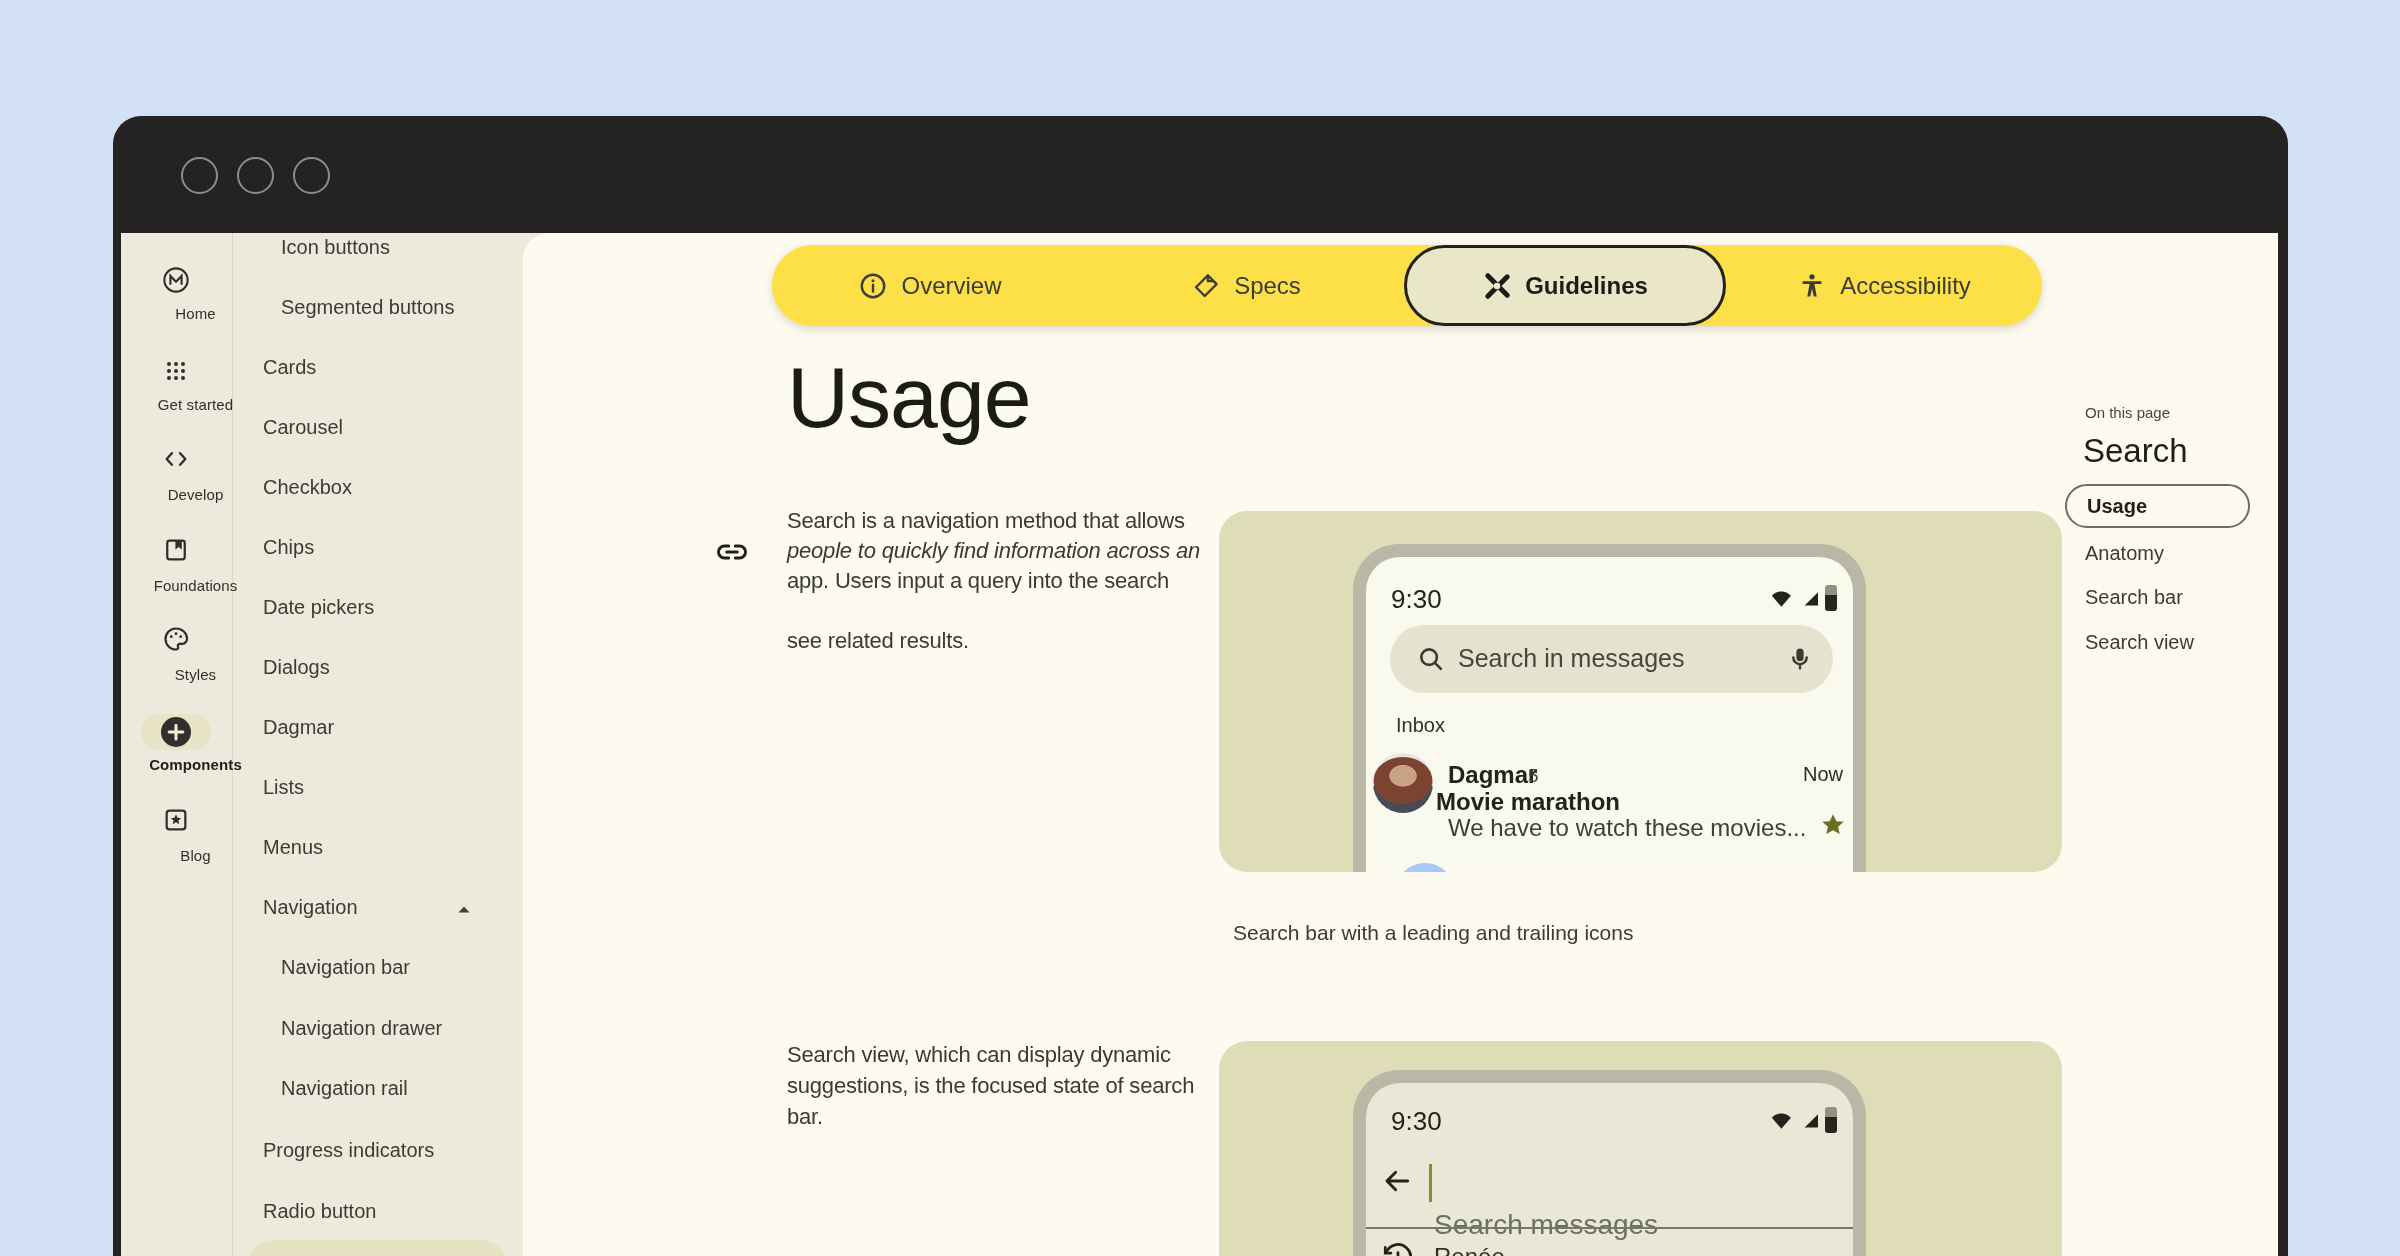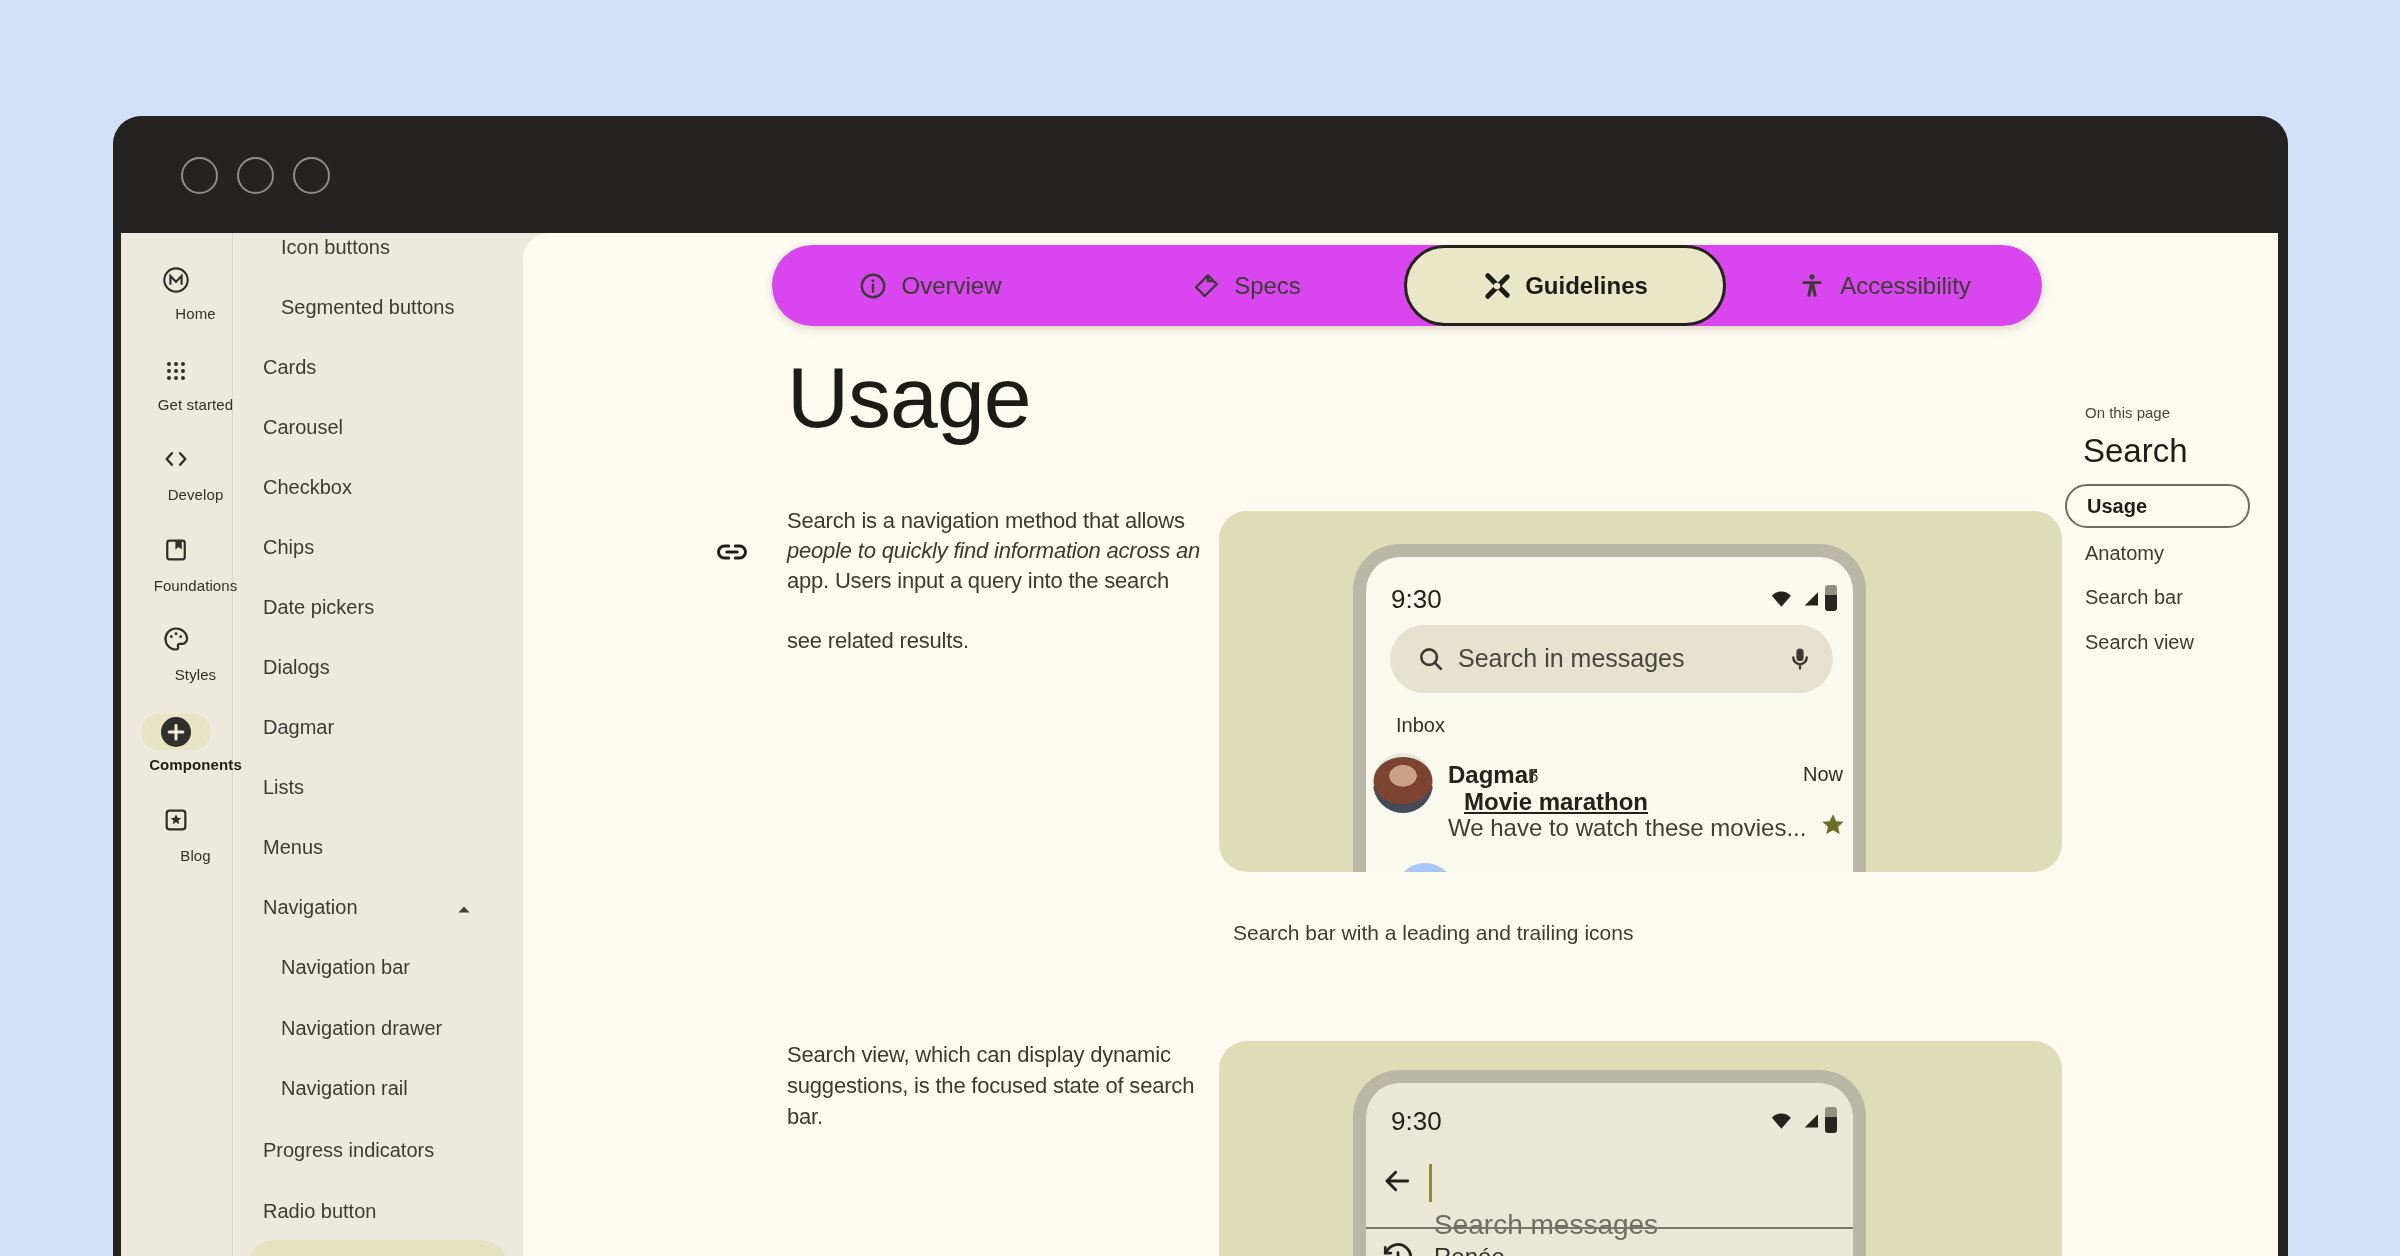--- a/index.html
+++ b/index.html
@@ -20,21 +20,21 @@
   .rail-label{left:121px;width:111px;text-align:center;font-size:15px;color:#30312a;letter-spacing:.1px;margin-left:19px;}
   .rail-label.bold{font-weight:bold;color:#1f1f1a;}
   #comp-pill{left:141px;top:714px;width:70px;height:36px;background:#e7e5c6;border-radius:18px;}
   #comp-circle{left:161px;top:717px;width:30px;height:30px;background:#31302a;border-radius:50%;color:#efedda;}
 
   .si{left:263px;font-size:20px;line-height:22px;color:#3b3c33;white-space:nowrap;}
   .si.ind{left:281px;}
   #sb-search-pill{left:248px;top:1240px;width:259px;height:52px;background:#e4e2c1;border-radius:26px;}
 
   
-  #tabstrip{left:772px;top:245px;width:1270px;height:81px;background:#d946ef;border-radius:41px;
+  #tabstrip{left:772px;top:245px;width:1270px;height:81px;background:#fde047;border-radius:41px;
             box-shadow:0 3px 8px rgba(95,90,60,.22);display:flex;}
   .tab{flex:1;display:flex;align-items:center;justify-content:center;gap:13px;font-size:24px;color:#3b3c33;}
   .tab svg{width:30px;height:30px;}
   .tab.sel{background:#e9e7c8;border:3px solid #22211b;border-radius:41px;font-weight:bold;color:#1d1d17;}
 
   
   #h-usage{left:787px;top:348px;font-size:86px;letter-spacing:-1px;color:#1c1c16;}
   .pline{left:787px;font-size:22px;line-height:30px;letter-spacing:-.2px;color:#3a3b31;white-space:nowrap;}
   #linkicon{left:714px;top:534px;width:36px;height:36px;color:#1f1f1a;}
   .caption{left:1233px;top:921px;font-size:21px;color:#3b3c32;}
@@ -50,21 +50,21 @@
   #inbox-label{left:13px;top:157px;font-size:20px;color:#30302a;margin-left:17px;}
   .avatar{left:7px;top:196px;width:60px;height:60px;border-radius:50%;
      background:
        radial-gradient(14px 11px at 50% 38%, #c9a184 96%, rgba(0,0,0,0)),
        radial-gradient(30px 24px at 50% 46%, #7b4330 96%, rgba(0,0,0,0)),
        radial-gradient(40px 30px at 50% 88%, #454b57 96%, rgba(0,0,0,0)),
        linear-gradient(135deg,#ecebe7,#d8d7d0);}
   .msg-name{left:82px;top:204px;font-size:24px;font-weight:bold;color:#23231d;}
   .msg-count{left:162px;top:208px;font-size:19px;color:#45463c;}
   .msg-when{right:10px;top:206px;font-size:20px;color:#2c2d26;}
-  .msg-subject{left:98px;top:231px;font-size:24px;font-weight:bold;color:#23231d;text-decoration:underline;}
+  .msg-subject{left:70px;top:231px;font-size:24px;font-weight:bold;color:#23231d;}
   .msg-preview{left:82px;top:257px;font-size:24px;color:#3e3f35;}
   .msg-star{left:453px;top:254px;width:28px;height:28px;}
   .avatar2{left:29px;top:306px;width:60px;height:60px;border-radius:50%;background:#a9c7f8;}
 
   .backarrow{left:15px;top:82px;width:32px;height:32px;color:#23231d;}
   .cursor{left:63px;top:81px;width:3px;height:38px;background:#8f8a2e;}
   .sv-placeholder{left:68px;top:85px;font-size:28px;color:#6d6f61;margin-top:41px;}
   .sv-divider{left:0;top:144px;width:487px;height:2px;background:#75776a;}
   .hist-icon{left:15px;top:158px;width:34px;height:34px;color:#23231d;}
   .sugg-name{left:68px;top:160px;font-size:24px;color:#2e2f28;}

